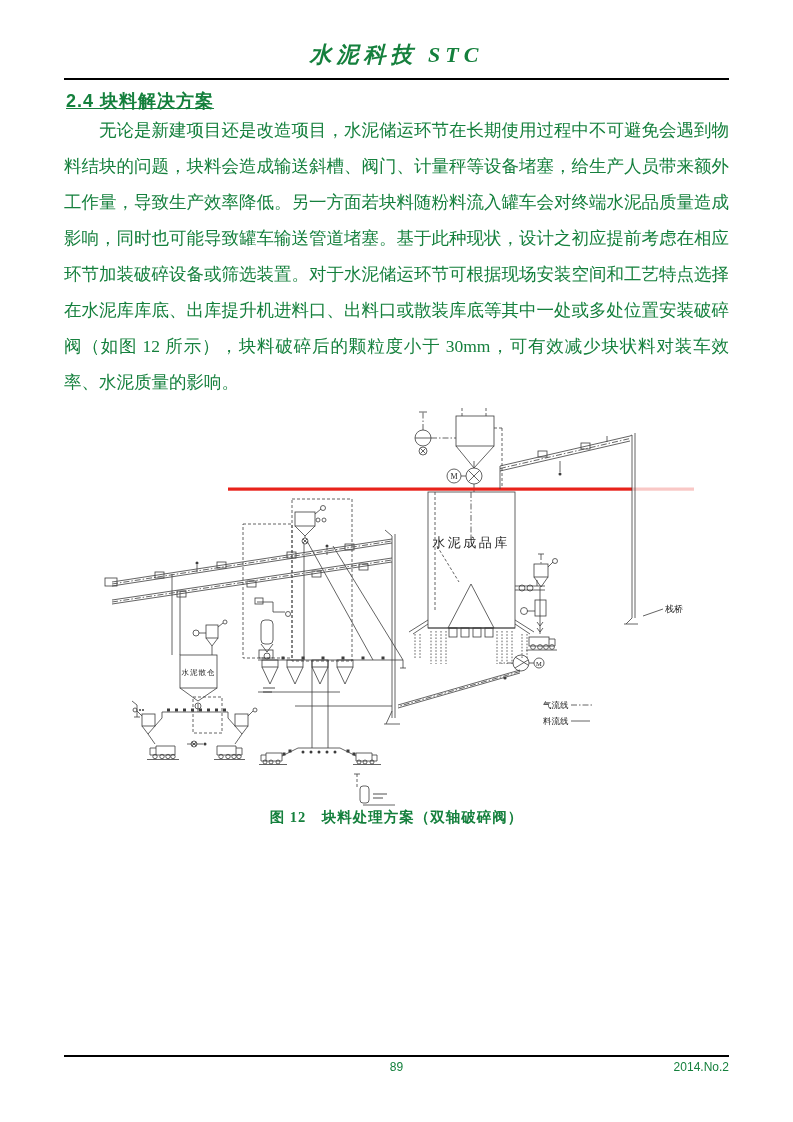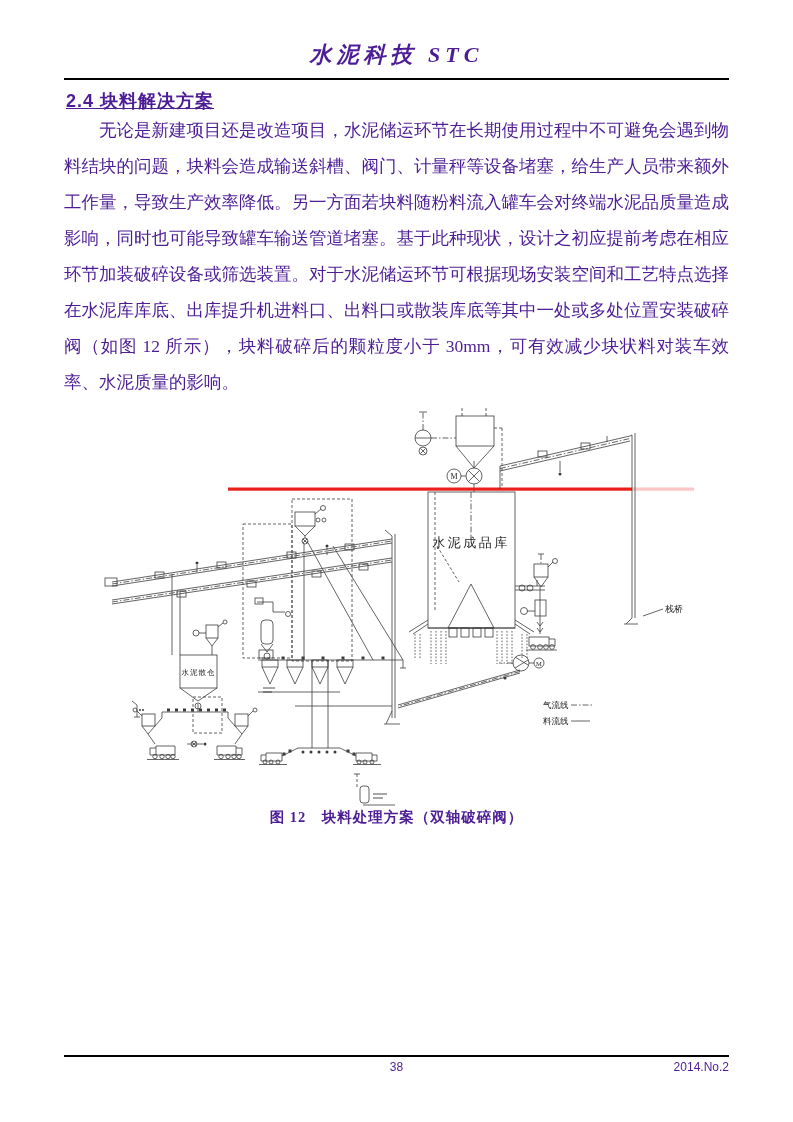--- a/index.html
+++ b/index.html
@@ -1,17 +1,17 @@
 <!DOCTYPE html>
 <html><head>
 <meta charset="utf-8">
 <style>
   html,body{margin:0;padding:0;background:#ffffff;}
   .page{position:relative;width:793px;height:1122px;background:#fff;overflow:hidden;
-        font-family:"Liberation Serif","DejaVu Serif",serif;color:#4c1d95;}
+        font-family:"Liberation Serif","DejaVu Serif",serif;color:#15803d;}
   .header{position:absolute;left:64px;right:64px;top:40px;text-align:center;
           border-bottom:2.5px solid #000;padding-bottom:8px;}
   .journal-title{font-size:22px;font-weight:700;font-style:italic;letter-spacing:5px;}
   .section-heading{position:absolute;left:66px;top:89px;font-family:"Liberation Sans","DejaVu Sans",sans-serif;
           font-weight:700;font-size:18px;letter-spacing:1px;text-decoration:underline;}
   .body-text{position:absolute;left:64px;right:64px;font-size:17.5px;line-height:36px;
           text-align:justify;text-justify:inter-ideograph;}
   .p1{top:112px;font-family:Liberation Serif, serif;}
   .p2{top:836px;}
   .indent{text-indent:2em;display:block;}
@@ -307,17 +307,17 @@
         <path class="dg" d="M474,315 H493" stroke-width="1.2"></path>
       </g>
     </svg>
   </div>
 
   <div class="caption">图 12　块料处理方案（双轴破碎阀）</div>
 
 
   <div class="footer-rule"></div>
   <div class="footer-row">
-    <span class="page-number">38</span>
+    <span class="page-number">89</span>
     <span class="issue">2014.No.2</span>
   </div>
 
 </div>
 
 </body></html>

